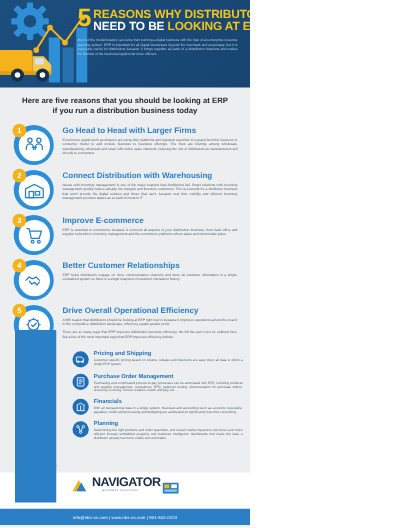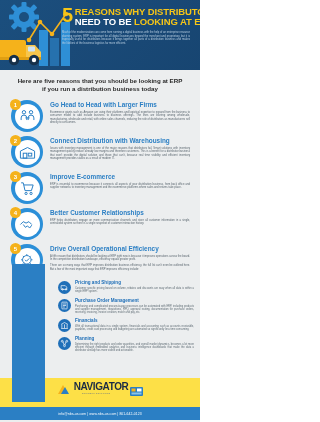--- a/index.html
+++ b/index.html
@@ -145,21 +145,21 @@
   }
   .b-p {
     font-size: 2.6px; line-height: 3.3px;
     color: #5d6a73; text-align: justify;
   }
 
   
   .footer {
     position: relative;
     width: 200px; height: 42px;
-    background: #fde047;
+    background: #ffffff;
   }
   .foot-blue-block {
     position: absolute; left: 12px; top: -6px;
     width: 33px; height: 30px;
     background: #2b7fc4;
   }
   .logo-wrap {
     position: absolute; left: 0; top: 3px;
     width: 200px;
     display: flex; align-items: center; justify-content: center;

